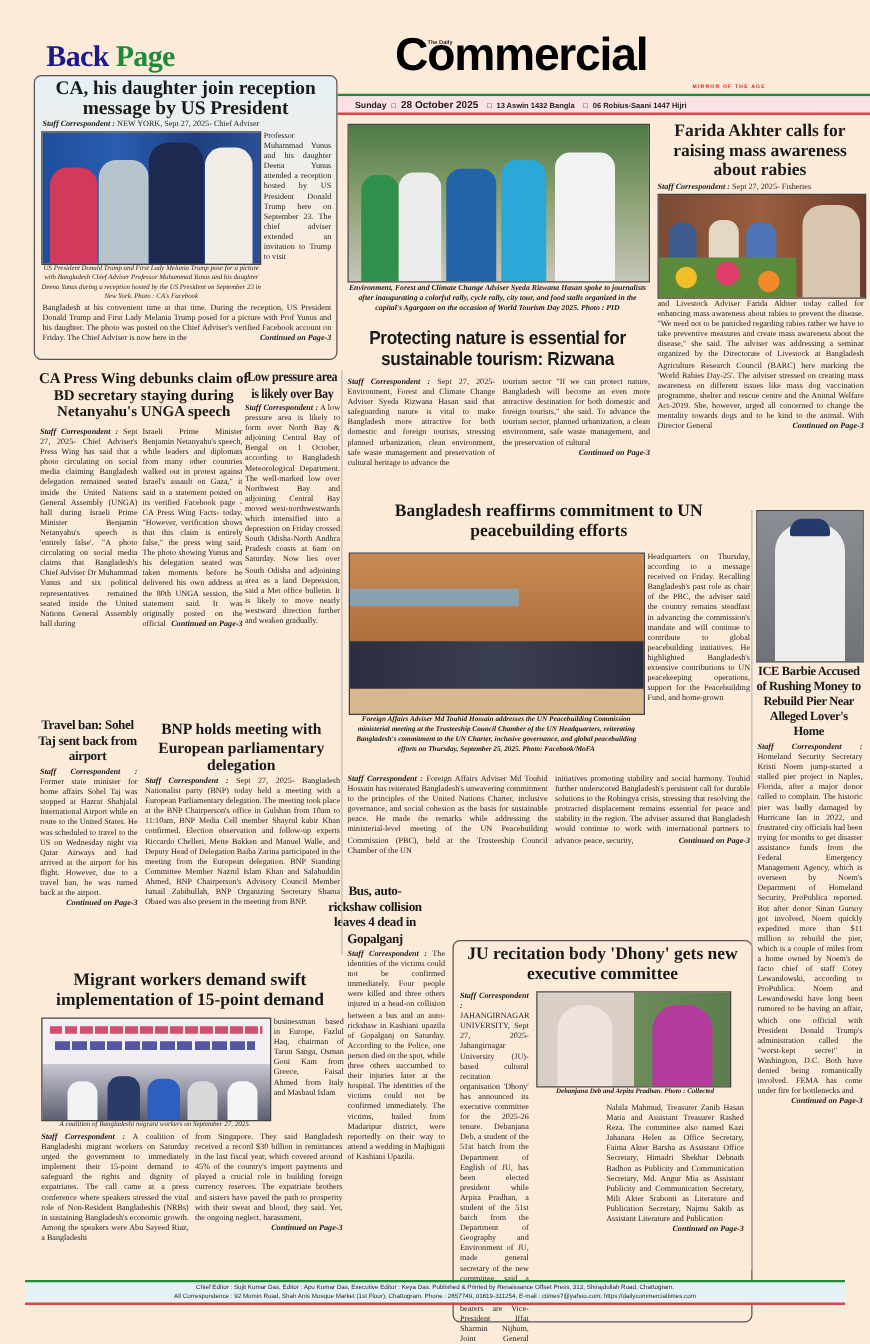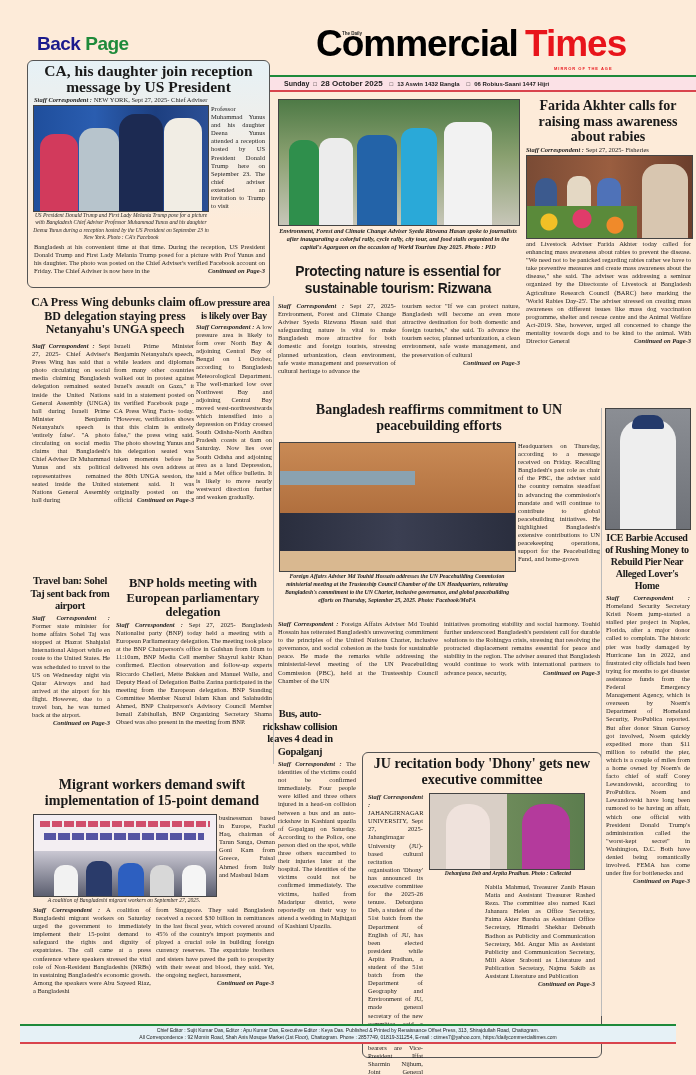--- a/index.html
+++ b/index.html
@@ -11,29 +11,28 @@
   .hl{font-family:"Liberation Serif",serif;font-weight:bold;text-align:center;color:#1a1a1a;}
   .hlc{font-family:"Liberation Sans",sans-serif;font-weight:bold;text-align:center;color:#1a1a1a;letter-spacing:-0.3px;}
   .cap{font-style:italic;font-size:6px;line-height:7.6px;text-align:center;}
   .photo{position:absolute;border:1px solid #444;overflow:hidden;}
   .box{position:absolute;border:1.3px solid #555;border-radius:6px;}
   .rule{position:absolute;background:#bbb;}
 </style>
 </head>
 <body>
 
-<div class="abs" style="left:37px;top:33px;font-family:Liberation Sans, sans-serif;font-weight:bold;font-size:19px;letter-spacing:-0.5px;">
+<div class="abs" style="left:37px;top:33px;font-family:Liberation Serif, serif;font-weight:bold;font-size:24px;letter-spacing:-0.5px;">
   <span style="color:#1b1a8c;">Back</span>
   <span style="color:#1e8a3a;">Page</span>
 </div>
 
 <div class="abs" style="left:316px;top:22px;width:340px;height:52px;">
   <span class="abs" style="left:26px;top:9px;font-family:'Liberation Sans',sans-serif;font-weight:bold;font-size:4.5px;">The Daily</span>
   <span class="abs" style="left:0;top:2px;font-family:'Liberation Sans',sans-serif;font-weight:bold;font-size:37px;color:#000000;letter-spacing:-1px;line-height:40px;">Commercial</span>
-  <span class="abs" style="left:209px;top:2px;font-family:'Liberation Sans',sans-serif;font-weight:bold;font-size:37px;color:#e8141b;letter-spacing:-1px;line-height:40px;">Times</span>
   <span class="abs" style="left:238px;top:44px;font-family:'Liberation Sans',sans-serif;font-weight:bold;font-size:4px;letter-spacing:1px;color:#e8141b;">MIRROR OF THE AGE</span>
 </div>
 
 <div class="abs" style="left:270px;top:75px;width:426px;height:2px;background:#1e8a3a;"></div>
 <div class="abs" style="left:270px;top:77px;width:426px;height:13px;background:#fbe1e6;font-family:'Liberation Sans',sans-serif;font-weight:bold;font-size:7px;line-height:13px;padding-left:14px;box-sizing:border-box;white-space:nowrap;">
   <span>Sunday</span>
   <span style="font-size:6px;margin:0 2px;">□</span>
   <span style="font-size:8px;">28 October 2025</span>
   <span style="font-size:6px;margin:0 2px 0 5px;">□</span>
   <span style="font-size:6px;">13 Aswin 1432 Bangla</span>
@@ -87,21 +86,21 @@
   <div class="abs" style="left:40px;top:20px;width:24px;height:40px;background:#e4d8c4;border-radius:10px 10px 0 0;"></div>
   <div class="abs" style="left:70px;top:22px;width:24px;height:40px;background:#4f72b8;border-radius:10px 10px 0 0;"></div>
   <div class="abs" style="left:115px;top:8px;width:46px;height:74px;background:#d8c6b0;border-radius:16px 16px 0 0;"></div>
   <div class="abs" style="left:0;top:50px;width:110px;height:32px;background:radial-gradient(circle at 20% 50%,#f2c026 0 8px,transparent 9px),radial-gradient(circle at 50% 40%,#e03b6a 0 9px,transparent 10px),radial-gradient(circle at 80% 60%,#f08a2a 0 8px,transparent 9px),#5a8a3a;"></div>
 </div>
 <div class="t abs" style="left:526px;top:240px;width:165px;">
   <span>and Livestock Adviser Farida Akhter today called for enhancing mass awareness about rabies to prevent the disease. "We need not to be panicked regarding rabies rather we have to take preventive measures and create mass awareness about the disease," she said. The adviser was addressing a seminar organized by the Directorate of Livestock at Bangladesh Agriculture Research Council (BARC) here marking the 'World Rabies Day-25'. The adviser stressed on creating mass awareness on different issues like mass dog vaccination programme, shelter and rescue centre and the Animal Welfare Act-2019. She, however, urged all concerned to change the mentality towards dogs and to be kind to the animal. With Director General</span>
   <span class="cont">Continued on Page-3</span>
 </div>
 
-<div class="hl abs" style="left:30px;top:296px;width:170px;font-size:12px;line-height:13.5px;">CA Press Wing debunks claim of BD delegation staying press Netanyahu's UNGA speech</div>
+<div class="hl abs" style="left:30px;top:296px;width:170px;font-size:12px;line-height:13.5px;">CA Press Wing debunks claim of BD secretary staying during Netanyahu's UNGA speech</div>
 <div class="t abs" style="left:32px;top:342px;width:78px;">
   <span class="byl">Staff Correspondent :</span><span> Sept 27, 2025- Chief Adviser's Press Wing has said that a photo circulating on social media claiming Bangladesh delegation remained seated inside the United Nations General Assembly (UNGA) hall during Israeli Prime Minister Benjamin Netanyahu's speech is 'entirely false'. "A photo circulating on social media claims that Bangladesh's Chief Adviser Dr Muhammad Yunus and six political representatives remained seated inside the United Nations General Assembly hall during</span>
 </div>
 <div class="t abs" style="left:114px;top:342px;width:80px;">
   <span>Israeli Prime Minister Benjamin Netanyahu's speech, while leaders and diplomats from many other countries walked out in protest against Israel's assault on Gaza," it said in a statement posted on its verified Facebook page - CA Press Wing Facts- today. "However, verification shows that this claim is entirely false," the press wing said. The photo showing Yunus and his delegation seated was taken moments before he delivered his own address at the 80th UNGA session, the statement said. It was originally posted on the official</span>
   <span class="cont">Continued on Page-3</span>
 </div>
 
 <div class="hlc abs" style="left:196px;top:296px;width:76px;font-family:'Liberation Serif',serif;font-size:11px;line-height:12.5px;transform:scaleX(0.88);transform-origin:left top;width:86px;">Low pressure area is likely over Bay</div>
 <div class="t abs" style="left:196px;top:323px;width:76px;">

